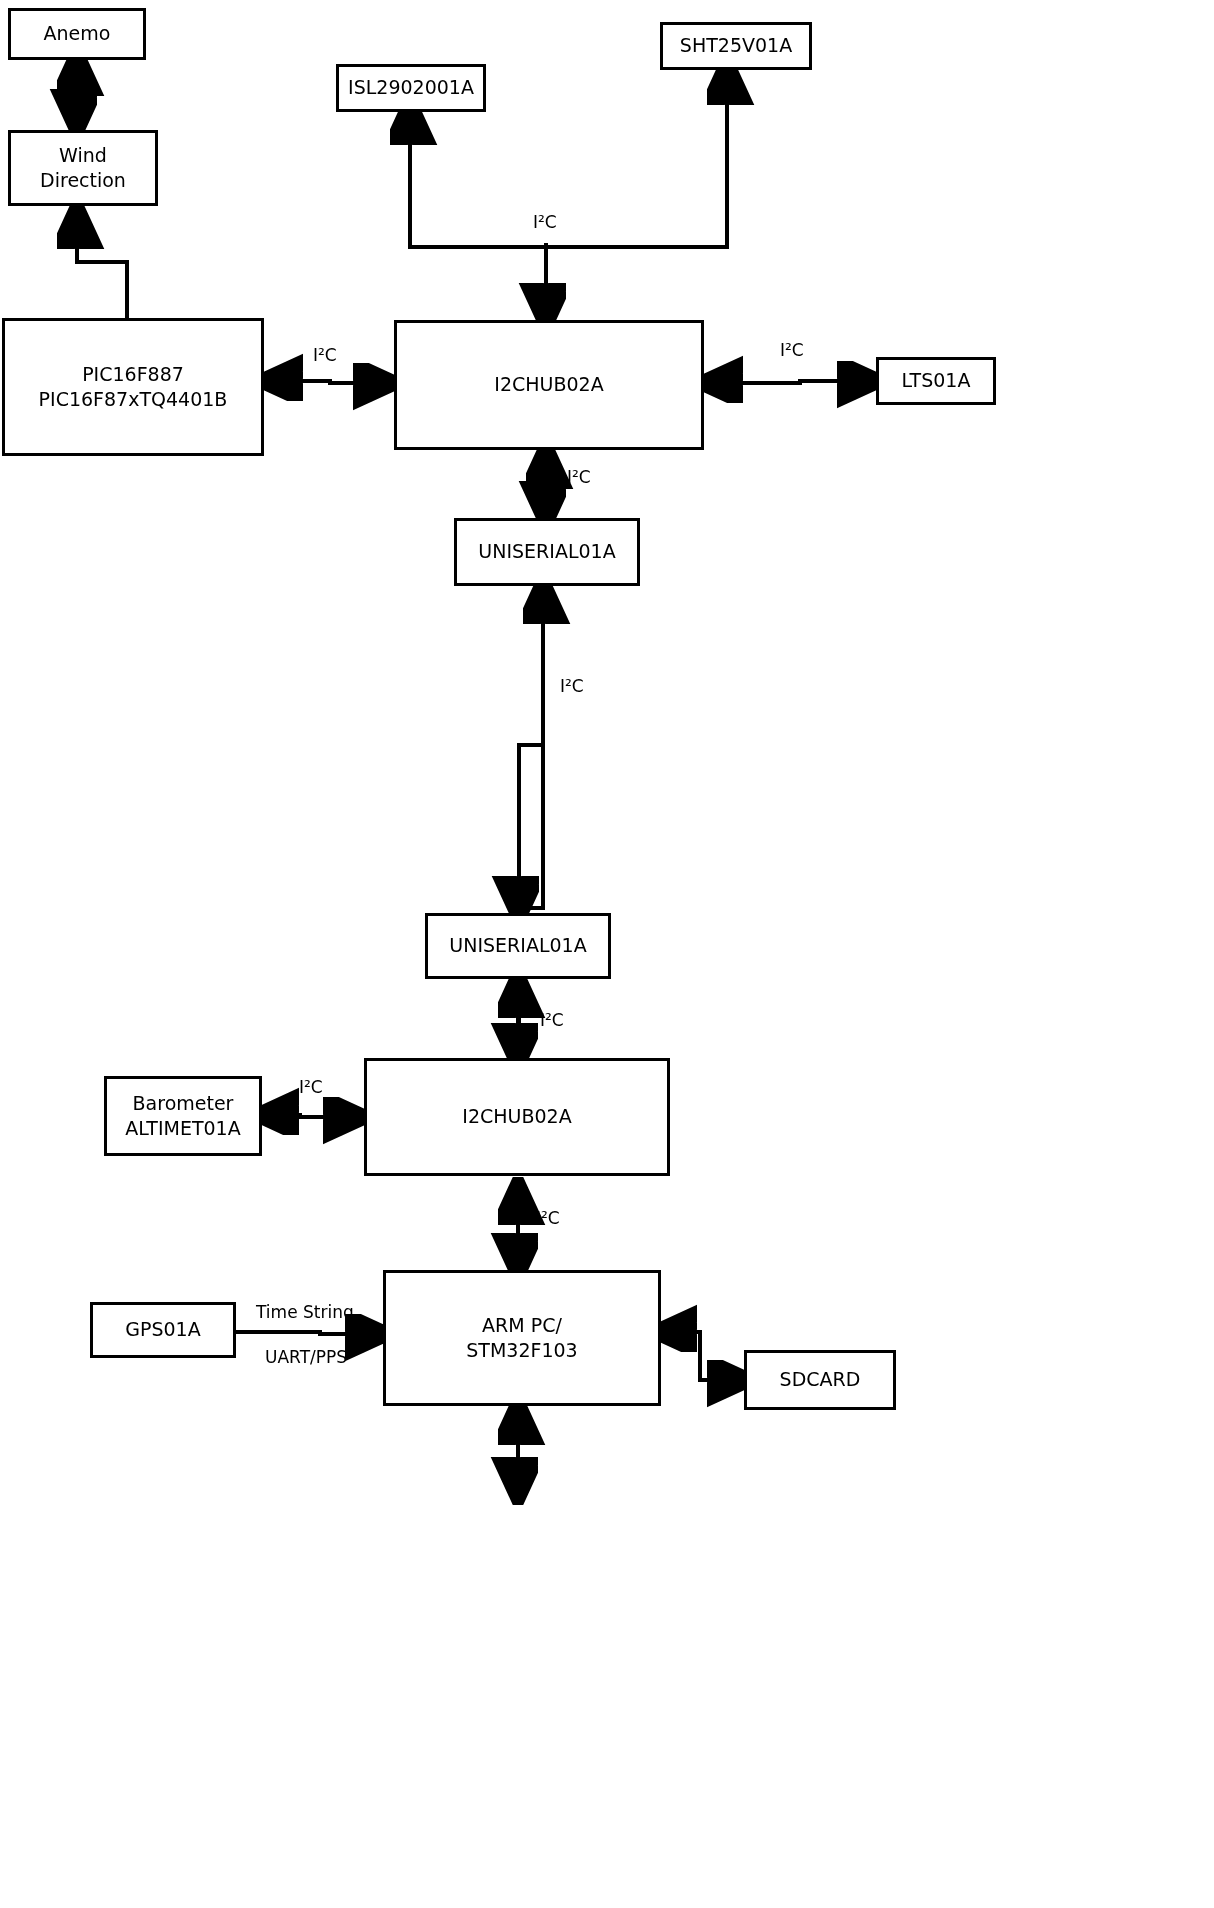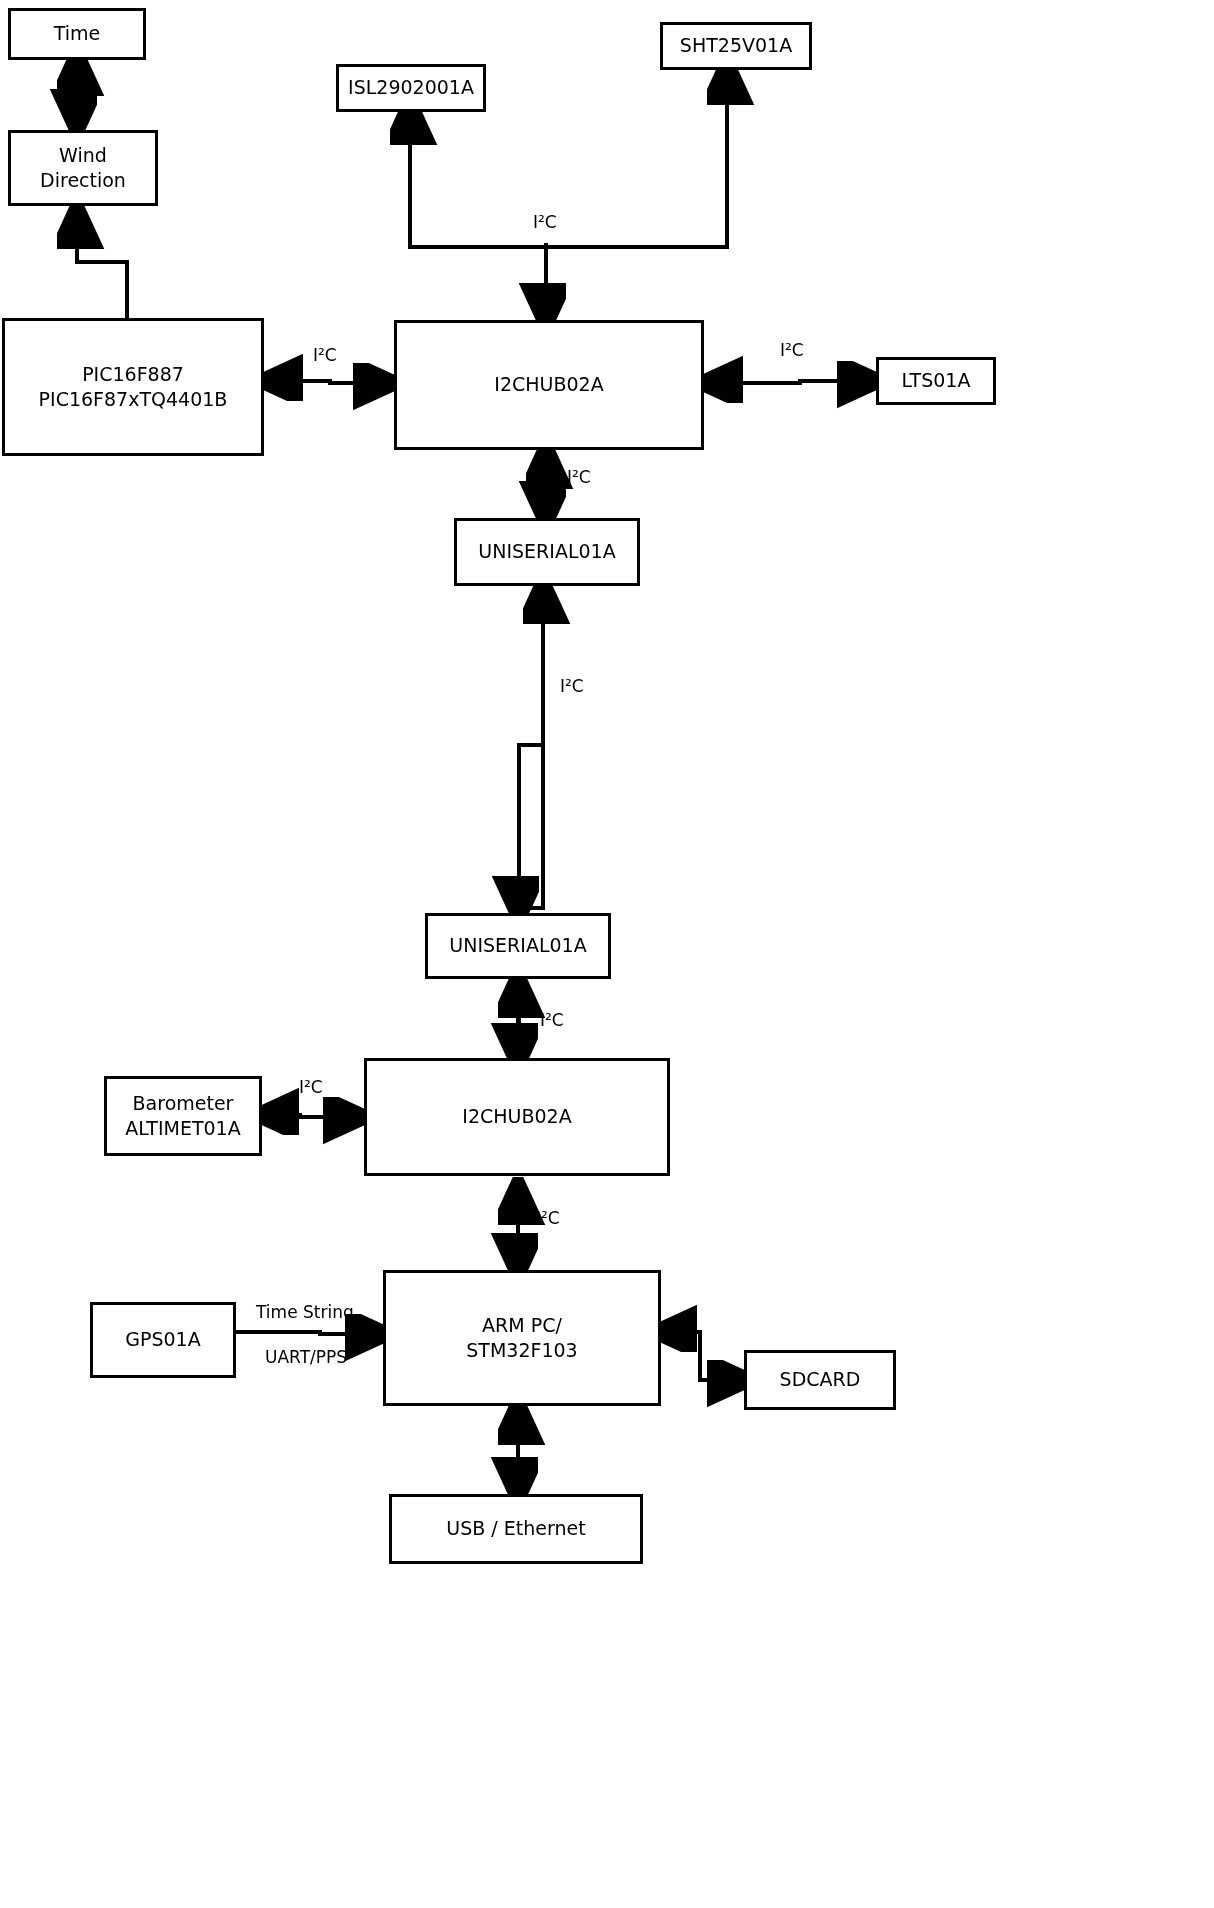--- a/index.html
+++ b/index.html
@@ -106,21 +106,21 @@
     <path d="M235,1332 L320,1332 L320,1334 L382,1334" marker-end="url(#ah)"></path>
 
     <path d="M742,1380 L700,1380 L700,1332 L660,1332" marker-end="url(#ah)"></path>
     <path d="M662,1332 L700,1332 L700,1380 L744,1380" marker-end="url(#ah)"></path>
 
     <line x1="518" y1="1492" x2="518" y2="1408" marker-end="url(#ah)"></line>
     <line x1="518" y1="1408" x2="518" y2="1494" marker-end="url(#ah)"></line>
   </svg>
 
   <div class="node" style="left:8px; top:8px; width:138px; height:52px;">
-    <span class="label">Time</span>
+    <span class="label">Anemo</span>
   </div>
 
   <div class="node" style="left:8px; top:130px; width:150px; height:76px;">
     <span class="label">Wind
 Direction</span>
   </div>
 
   <div class="node" style="left:2px; top:318px; width:262px; height:138px;align-items:center;">
     <span class="label">PIC16F887
 PIC16F87xTQ4401B</span>
@@ -152,36 +152,33 @@
 
   <div class="node" style="left:104px; top:1076px; width:158px; height:80px;">
     <span class="label">Barometer
 ALTIMET01A</span>
   </div>
 
   <div class="node" style="left:364px; top:1058px; width:306px; height:118px;">
     <span class="label">I2CHUB02A</span>
   </div>
 
-  <div class="node" style="left:90px; top:1302px; width:146px; height:76px;">
+  <div class="node" style="left:90px; top:1302px; width:146px; height:56px;">
     <span class="label">GPS01A</span>
   </div>
 
   <div class="node" style="left:383px; top:1270px; width:278px; height:136px;">
     <span class="label">ARM PC/
 STM32F103</span>
   </div>
 
   <div class="node" style="left:744px; top:1350px; width:152px; height:60px;">
     <span class="label">SDCARD</span>
   </div>
 
-  <div class="node" style="left:389px; top:1494px; width:254px; height:70px;">
-    <span class="label">USB / Ethernet</span>
-  </div>
 
   <div class="edge-label" style="left:533px; top:212px;">I²C</div>
 
   <div class="edge-label" style="left:313px; top:345px;">I²C</div>
 
   <div class="edge-label" style="left:780px; top:340px;">I²C</div>
 
   <div class="edge-label" style="left:567px; top:467px;">I²C</div>
 
   <div class="edge-label" style="left:560px; top:676px;">I²C</div>

